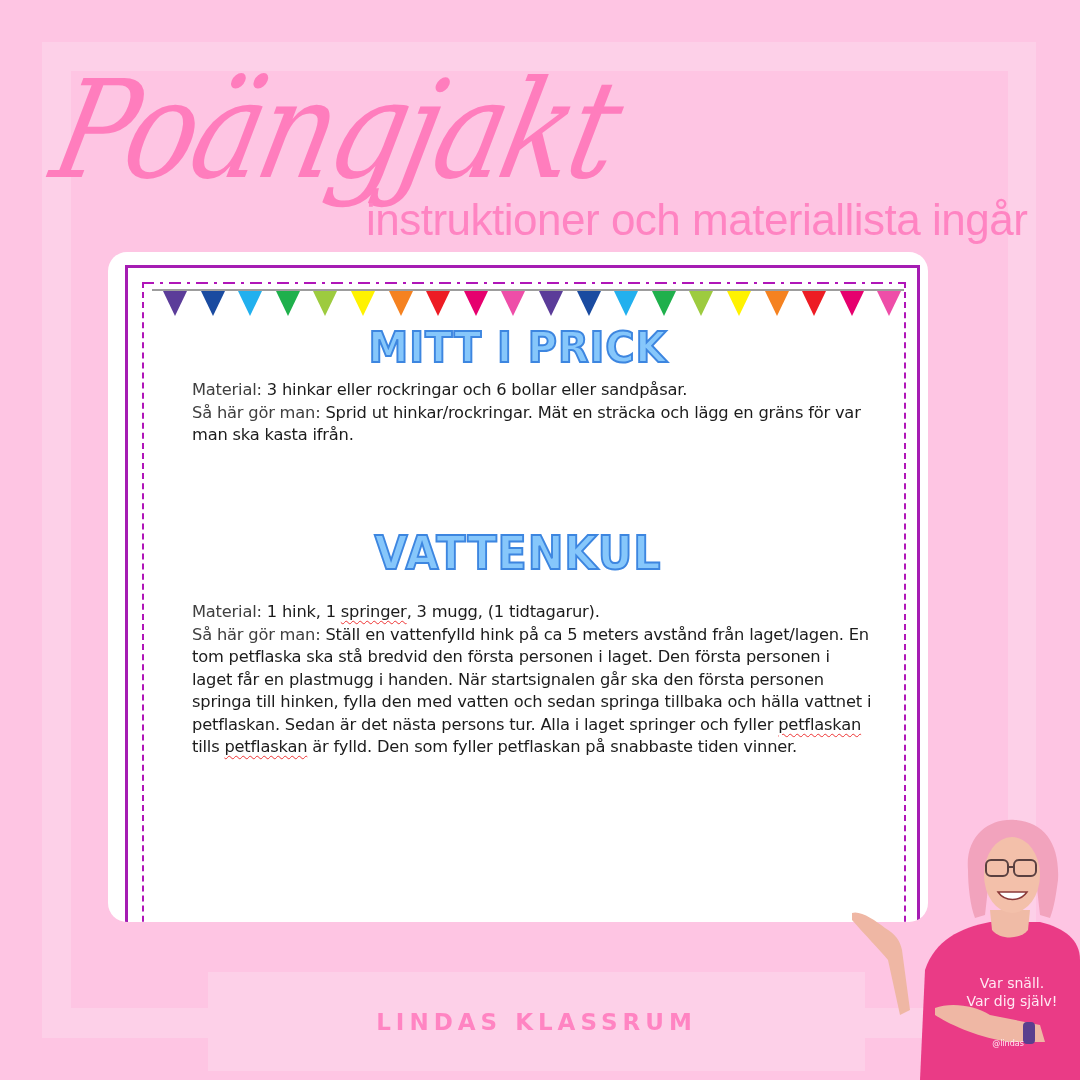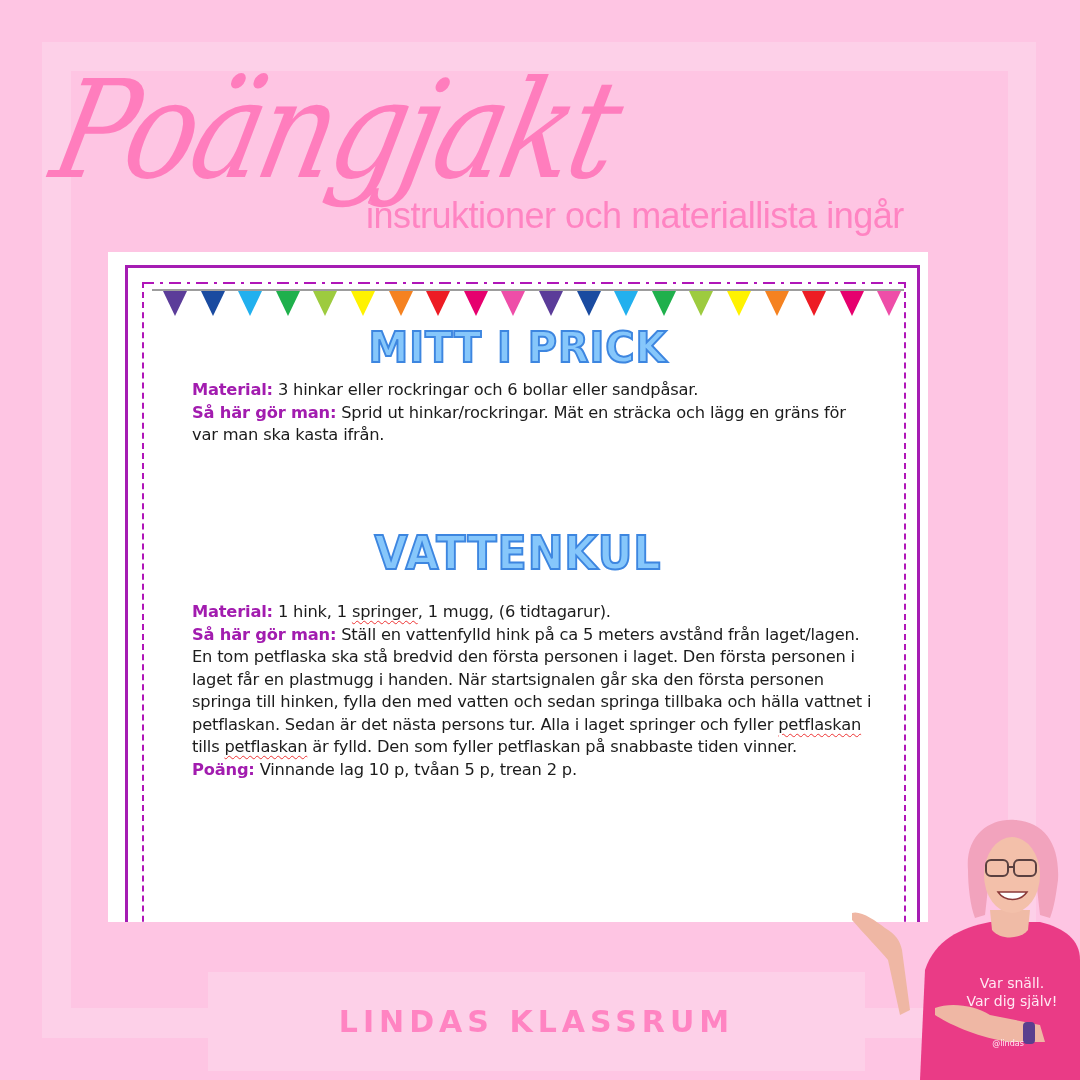--- a/index.html
+++ b/index.html
@@ -1,42 +1,42 @@
 <!DOCTYPE html>
 <html><head>
 <meta charset="utf-8">
 <style>
   html,body{margin:0;padding:0;}
   body{width:1080px;height:1080px;position:relative;overflow:hidden;background:#fec5e3;font-family:"Liberation Sans",sans-serif;}
   .layer{position:absolute;}
   #frame{left:42px;top:42px;width:994px;height:996px;background:#fdd0e8;}
   #inner{left:71px;top:71px;width:937px;height:937px;background:#fec5e3;}
   #title{position:absolute;left:72px;top:62px;font-family:"DejaVu Serif",serif;font-style:italic;font-size:118px;color:#ff7dbd;letter-spacing:-4px;transform:skewX(-12deg) scaleY(1.15);transform-origin:left top;line-height:1;}
-  #subtitle{position:absolute;left:366px;top:198px;font-family:"Liberation Sans",sans-serif;font-size:36px;color:#ff84c2;letter-spacing:-0.5px;line-height:1;}
-  #doc{left:108px;top:252px;width:820px;height:670px;background:#ffffff;overflow:hidden;}
+  #subtitle{position:absolute;left:366px;top:198px;font-family:"Liberation Sans",sans-serif;font-size:44px;color:#ff84c2;letter-spacing:-0.5px;line-height:1;}
+  #doc{left:108px;top:252px;width:820px;height:670px;background:#ffffff;overflow:hidden;border-radius:19px;}
   #solid-border{position:absolute;left:17px;top:13px;width:795px;height:700px;border:3px solid #a51db3;box-sizing:border-box;}
   #dash-border{position:absolute;left:34px;top:30px;width:764px;height:700px;box-sizing:border-box;
     border-left:2px dashed #b016b8;border-right:2px dashed #b016b8;}
   #dash-top{position:absolute;left:34px;top:30px;width:764px;height:2px;
     background:repeating-linear-gradient(90deg,#b016b8 0 12px,transparent 12px 18px,#b016b8 18px 21px,transparent 21px 27px);}
   #string{position:absolute;left:44px;top:37px;width:752px;height:2px;background:#9d9d9d;}
   #bunting{position:absolute;left:55px;top:39px;display:flex;gap:13.6px;}
   .flag{width:0;height:0;border-left:12px solid transparent;border-right:12px solid transparent;border-top:25px solid #5b3c99;}
   .heading{position:absolute;left:0;width:820px;text-align:center;font-family:"DejaVu Sans",sans-serif;font-weight:bold;color:#86c7fb;
     -webkit-text-stroke:2px #3d86e0;text-transform:uppercase;letter-spacing:1px;line-height:1;}
   #h1{top:75px;font-size:42px;transform:scaleX(0.95);}
   #h2{top:278px;font-size:46px;transform:scaleX(0.93);}
   .body{position:absolute;left:84px;width:680px;font-family:"DejaVu Sans",sans-serif;font-size:16.3px;line-height:22.5px;color:#1c1c1c;letter-spacing:-0.2px;}
-  .body b{font-weight:bold;color:#a21caf;}
+  .body b{font-weight:normal;color:#404040;}
   #b1{top:127px;}
   #b2{top:349px;}
   .sq{text-decoration:underline wavy #e33;text-decoration-thickness:1px;text-underline-offset:3px;}
   #footer{left:208px;top:972px;width:657px;height:99px;background:#fdd0e8;}
   #footer-text{position:absolute;left:0;top:0;width:657px;height:99px;display:flex;align-items:center;justify-content:center;
-    font-family:"DejaVu Sans",sans-serif;font-weight:bold;font-size:30px;letter-spacing:5px;color:#ff84c2;}
+    font-family:"DejaVu Sans",sans-serif;font-weight:bold;font-size:23px;letter-spacing:5px;color:#ff84c2;}
   
   #person{left:840px;top:810px;width:240px;height:270px;}
 </style>
 </head>
 <body>
 
 <div class="layer" id="frame"></div>
 <div class="layer" id="inner"></div>
 
 <div id="title">Poängjakt</div>
@@ -71,23 +71,22 @@
     </div>
 
   <div id="h1" class="heading">Mitt i prick</div>
   <div id="b1" class="body">
     <div><b>Material:</b><span> 3 hinkar eller rockringar och 6 bollar eller sandpåsar.</span></div>
     <div><b>Så här gör man:</b><span> Sprid ut hinkar/rockringar. Mät en sträcka och lägg en gräns för var man ska kasta ifrån.</span></div>
   </div>
 
   <div id="h2" class="heading">Vattenkul</div>
   <div id="b2" class="body">
-    <div><b>Material:</b><span> 1 hink, 1 </span><span class="sq">springer</span><span>, 1 mugg, (6 tidtagarur).</span></div>
+    <div><b>Material:</b><span> 1 hink, 1 </span><span class="sq">springer</span><span>, 3 mugg, (1 tidtagarur).</span></div>
     <div><b>Så här gör man:</b><span> Ställ en vattenfylld hink på ca 5 meters avstånd från laget/lagen. En tom petflaska ska stå bredvid den första personen i laget. Den första personen i laget får en plastmugg i handen. När startsignalen går ska den första personen springa till hinken, fylla den med vatten och sedan springa tillbaka och hälla vattnet i petflaskan. Sedan är det nästa persons tur. Alla i laget springer och fyller </span><span class="sq">petflaskan</span><span> tills </span><span class="sq">petflaskan</span><span> är fylld. Den som fyller petflaskan på snabbaste tiden vinner.</span></div>
-    <div><b>Poäng:</b><span> Vinnande lag 10 p, tvåan 5 p, trean 2 p.</span></div>
   </div>
 </div>
 
 <div class="layer" id="footer">
   <div id="footer-text">LINDAS KLASSRUM</div>
 </div>
 
 <svg class="layer" id="person" viewBox="0 0 240 270" width="240" height="270">
 
   <path d="M12 103 C20 100 35 110 45 118 C55 124 60 130 62 140 L70 200 L60 205 L48 150 C40 140 25 125 12 110 Z" fill="#efb7a4"></path>

